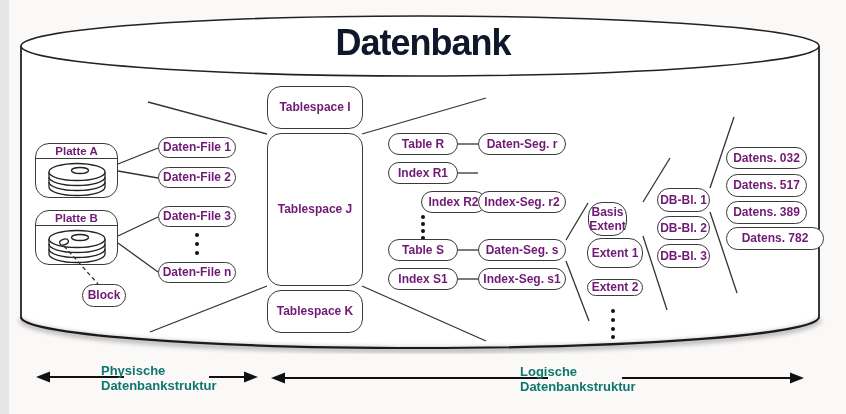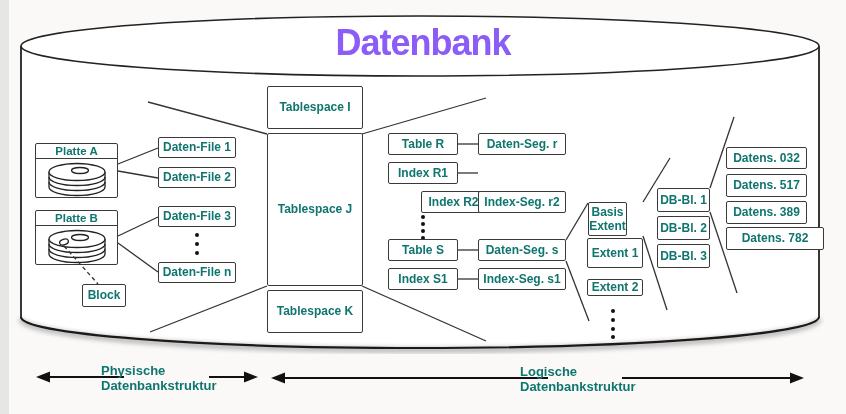--- a/index.html
+++ b/index.html
@@ -7,28 +7,28 @@
     width:846px;height:414px;
     background:#fbf9f8;
     font-family:"Liberation Sans", sans-serif;
     overflow:hidden;
   }
   .stage{position:relative;width:846px;height:414px;}
   .edge-strip{position:absolute;left:0;top:0;width:9px;height:414px;background:#e6e6e6;}
   svg.layer{position:absolute;left:0;top:0;pointer-events:none;}
   .title{
     position:absolute;left:0;top:22px;width:846px;
-    text-align:center;font-size:36px;font-weight:bold;color:#8b5cf6;
+    text-align:center;font-size:36px;font-weight:bold;color:#0f172a;
     letter-spacing:-1px;
   }
   .node{
     position:absolute;box-sizing:border-box;
-    background:#fff;border:1.5px solid #3a3a3a;border-radius:2px;
+    background:#fff;border:1.5px solid #3a3a3a;border-radius:14px;
     display:flex;align-items:center;justify-content:center;
-    font-size:12px;font-weight:bold;color:#0f766e;white-space:nowrap;
+    font-size:12px;font-weight:bold;color:#701a75;white-space:nowrap;
     line-height:13px;text-align:center;
   }
   .node.twoline{flex-direction:column;line-height:14px;}
   .platte{flex-direction:column;justify-content:flex-start;padding:0;}
   .platte .hdr{
     width:100%;height:15px;box-sizing:border-box;
     border-bottom:1.5px solid #3a3a3a;
     display:flex;align-items:center;justify-content:center;
     font-size:11.5px;font-weight:bold;
   }

